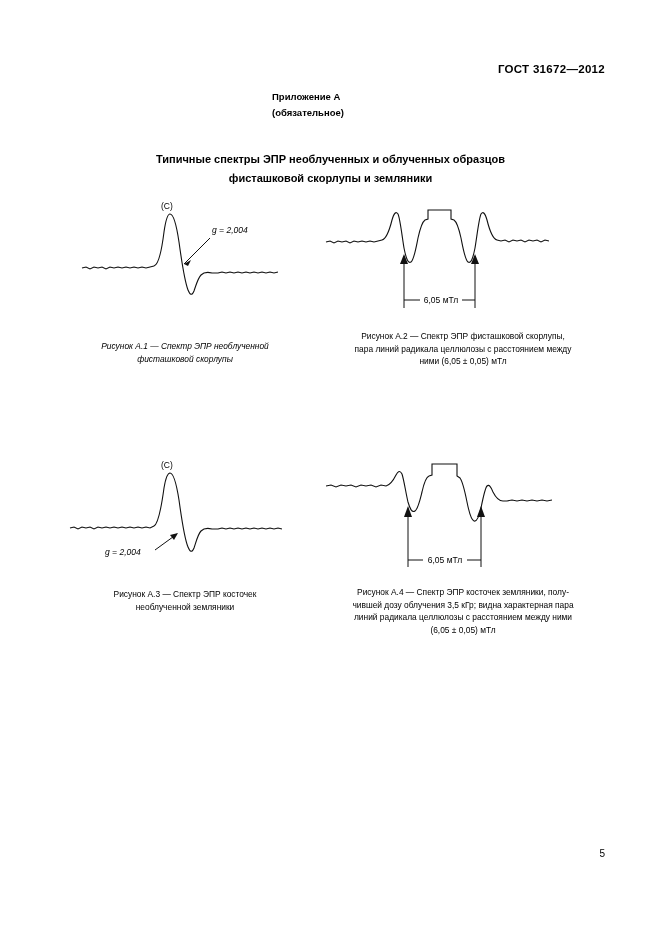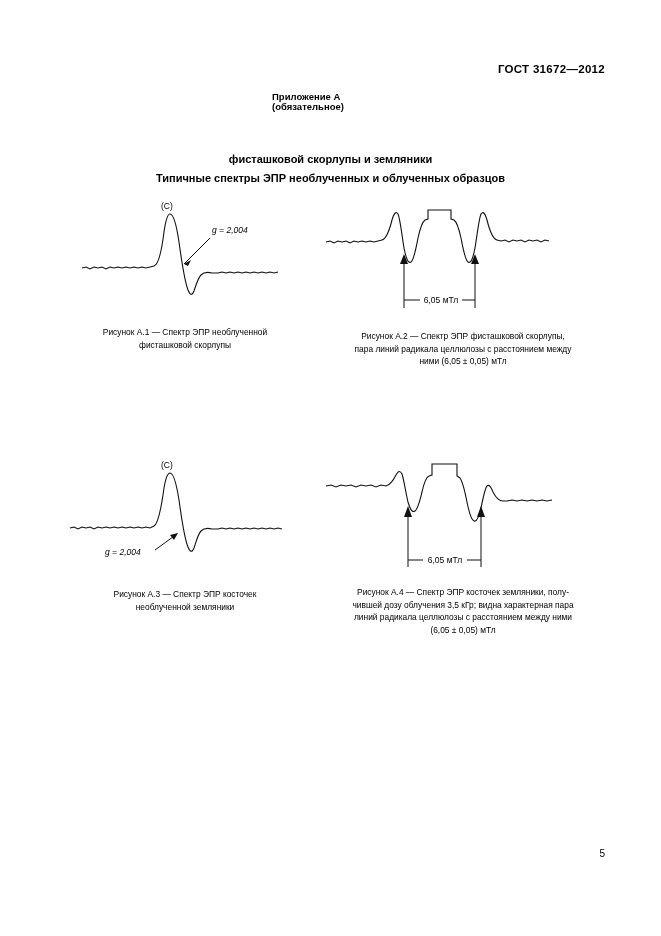--- a/index.html
+++ b/index.html
@@ -34,21 +34,21 @@
   }
   .appendix-label {
     position: absolute;
     top: 91px;
     left: 272px;
     font-size: 9.5px;
     font-weight: bold;
   }
   .appendix-sub {
     position: absolute;
-    top: 101px;
+    top: 107px;
     left: 272px;
     font-size: 9.5px;
     font-weight: bold;
   }
   .main-title {
     position: absolute;
     top: 150px;
     left: 0;
     width: 661px;
     text-align: center;
@@ -75,21 +75,21 @@
   .fig-svg {
     display: block;
   }
 
   
   #fig1 { left: 60px; top: 196px; width: 250px; }
   #fig2 { left: 318px; top: 196px; width: 290px; }
   #fig3 { left: 60px; top: 452px; width: 250px; }
   #fig4 { left: 318px; top: 452px; width: 290px; }
 
-  #fig1 .cap-wrap { margin-top: 0; }
+  #fig1 .cap-wrap { margin-top: 14px; font-style: italic; }
   #fig2 .cap-wrap { margin-top: 4px; }
   #fig3 .cap-wrap { margin-top: 6px; }
   #fig4 .cap-wrap { margin-top: 4px; }
 
   .page-number {
     position: absolute;
     right: 56px;
     top: 848px;
     font-size: 10px;
   }
@@ -98,22 +98,22 @@
 <body>
 
 <div class="page">
 
   <div class="doc-header">ГОСТ 31672—2012</div>
 
   <div class="appendix-label">Приложение А</div>
   <div class="appendix-sub">(обязательное)</div>
 
   <div class="main-title">
+    <div>Типичные спектры ЭПР необлученных и облученных образцов</div>
     <div>фисташковой скорлупы и земляники</div>
-    <div>Типичные спектры ЭПР необлученных и облученных образцов</div>
   </div>
 
   <div class="figure" id="fig1">
     <svg class="fig-svg" width="250" height="130" viewBox="0 0 250 130">
 
       <text x="101" y="13" font-family="Liberation Sans, sans-serif" font-size="8.5">(C)</text>
 
       <path d="M22,72 L26,71 L30,73 L34,71 L38,72 L42,71 L46,73 L50,71 L54,72 L58,71 L62,72 L66,71 L70,72 L74,71 L78,72 L82,71 L86,72 L90,71 L94,70
                C98,69 101,60 104,36 C106,22 108,18 110,18 C113,18 116,26 119,46 C122,68 125,86 128,94 C130,99 132,100 134,95
                C136,89 138,82 141,79 C144,76 148,76 152,77 L158,77 L162,76 L166,77 L170,76 L174,77 L178,76 L182,77 L186,76 L190,77 L194,76 L198,77 L202,76 L206,77 L210,76 L214,77 L218,76" fill="none" stroke="#111" stroke-width="1.1"></path>

